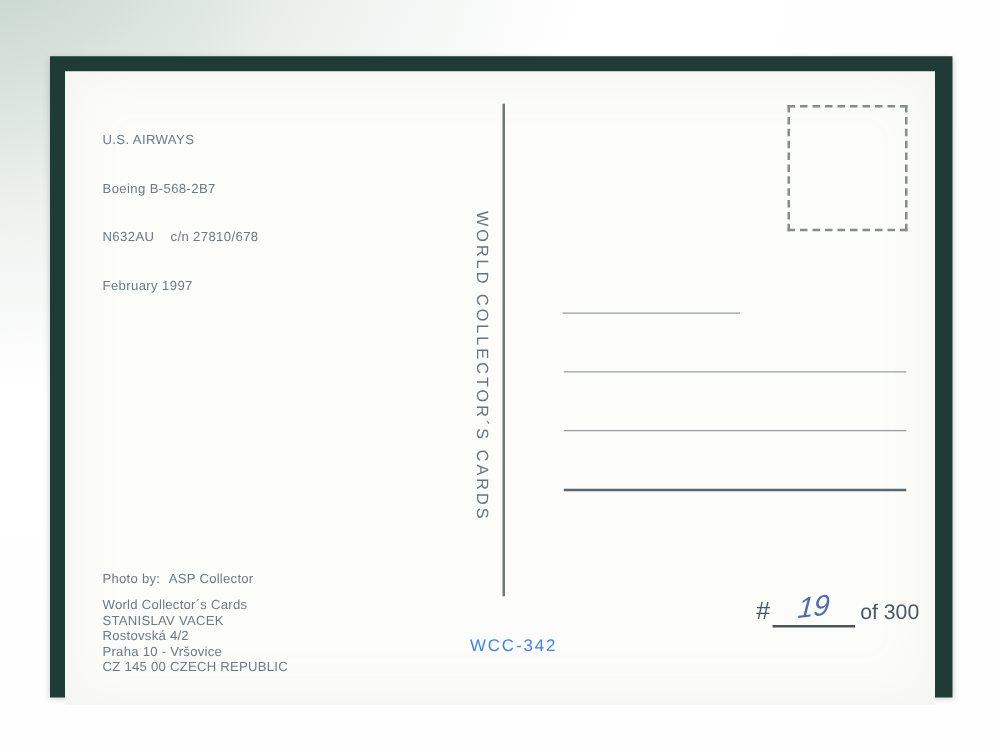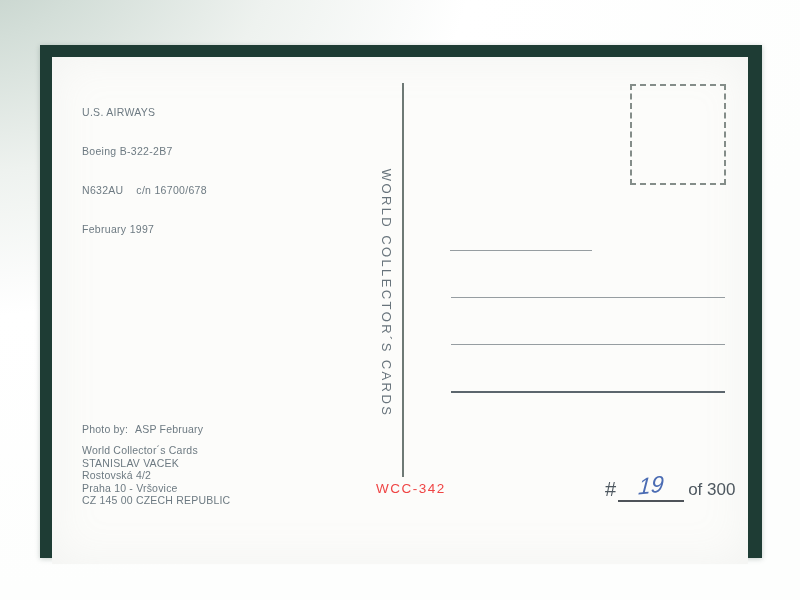--- a/index.html
+++ b/index.html
@@ -79,31 +79,31 @@
   .a4 { left: 399px; top: 334px; width: 274px; height: 2px; background: #5c666d; }
   
   .credits {
     position: absolute;
     left: 30px; top: 366px;
     font-size: 10.5px;
     line-height: 12.4px;
     letter-spacing: 0.2px;
     color: #6d7a82;
   }
-  .credit-row { display: flex; }
+  .credit-row { display: flex; margin-top: 34px; }
   .credit-row.pub { margin-top: 9px; }
   .credit-label { width: 53px; flex: 0 0 53px; }
   .credit-value div { margin: 0; }
   
   .wcc {
     position: absolute;
-    left: 324px; top: 424px;
+    left: 324px; top: 452px;
     font-size: 13.5px;
     letter-spacing: 1.5px;
-    color: #ef4444;
+    color: #3b82f6;
   }
   
   .numbering {
     position: absolute;
     left: 553px; top: 417px;
     display: flex;
     align-items: flex-end;
     color: #4d575f;
   }
   .hash {
@@ -134,40 +134,40 @@
 </style>
 </head>
 <body>
 
 <div class="scene">
   <div class="frame">
     <div class="card">
 
       <div class="info">
         <div>U.S. AIRWAYS</div>
-        <div>Boeing B-322-2B7</div>
-        <div>N632AU    c/n 16700/678</div>
+        <div>Boeing B-568-2B7</div>
+        <div>N632AU    c/n 27810/678</div>
         <div>February 1997</div>
       </div>
 
       <div class="stampbox"></div>
 
       <div class="divider"></div>
 
       <div class="vtext">WORLD COLLECTOR´S CARDS</div>
 
       <div class="addr a1"></div>
       <div class="addr a2"></div>
       <div class="addr a3"></div>
       <div class="addr a4"></div>
 
       <div class="credits">
         <div class="credit-row">
           <span class="credit-label">Photo by:</span>
-          <span class="credit-value">ASP February</span>
+          <span class="credit-value">ASP Collector</span>
         </div>
         <div class="credit-row pub">
           <span class="credit-value">
             <div>World Collector´s Cards</div>
             <div>STANISLAV VACEK</div>
             <div>Rostovská 4/2</div>
             <div>Praha 10 - Vršovice</div>
             <div>CZ 145 00 CZECH REPUBLIC</div>
           </span>
         </div>

